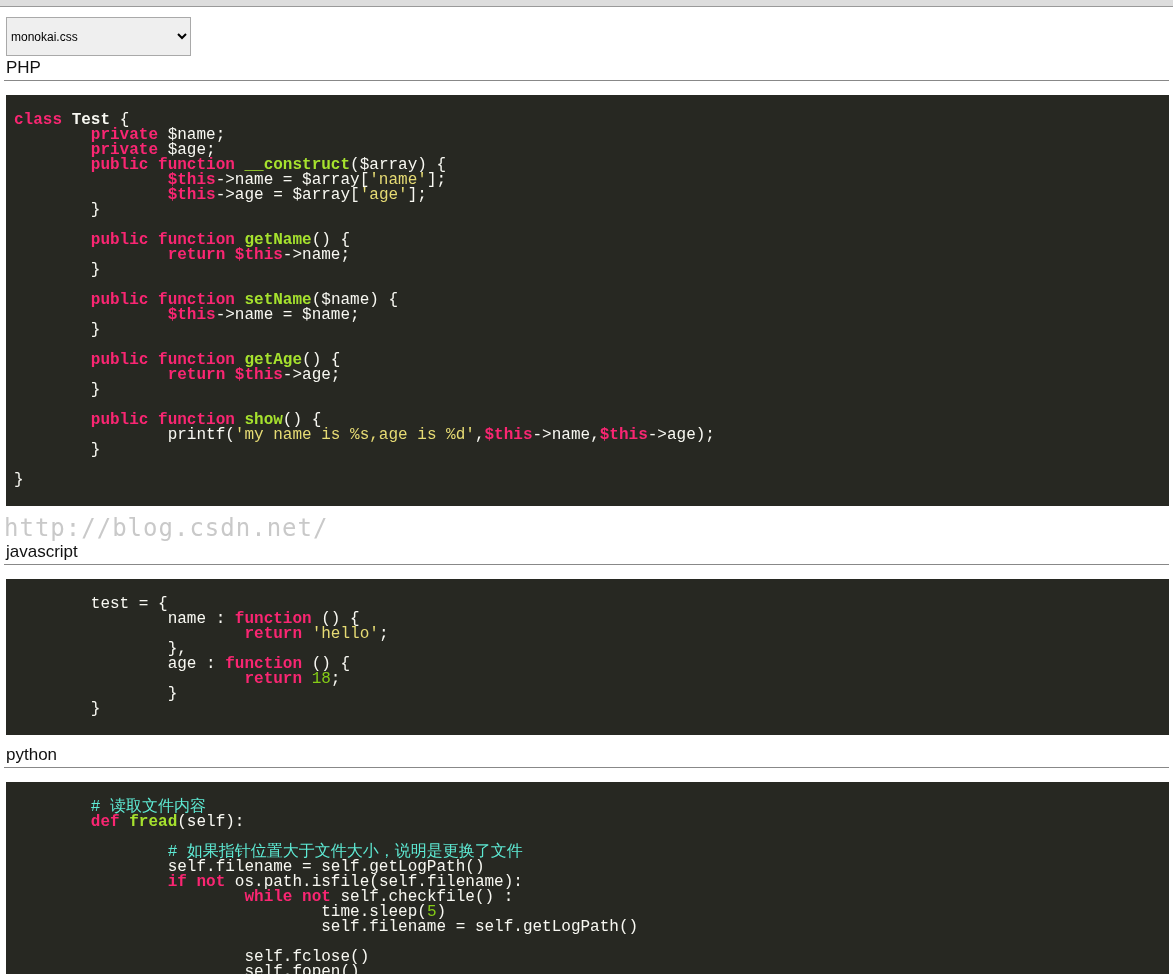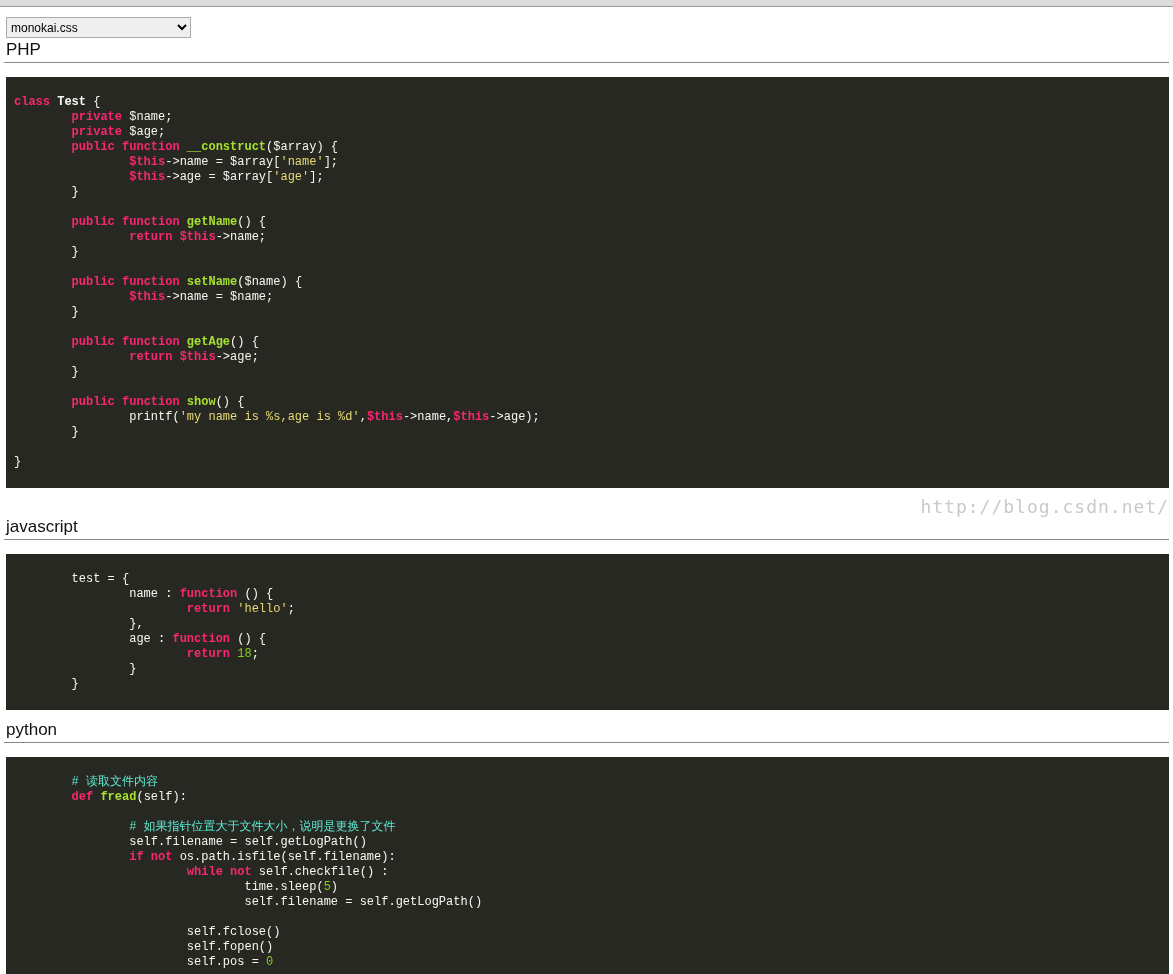--- a/index.html
+++ b/index.html
@@ -1,29 +1,29 @@
 <!DOCTYPE html>
 <html><head>
 <meta charset="utf-8">
 <style>
   html,body{margin:0;padding:0;background:#fff;font-family:Arial,Helvetica,sans-serif;font-size:13px;color:#000;width:1173px;}
   .browser-bar{height:6px;background:#ddd;border-bottom:1px solid #999;}
   .content{padding:4px;}
   .selector-row{margin:6px 0 2px 2px;}
-  select{width:185px;height:21px;font-family:Arial;font-size:12px;background:#efefef;border:1px solid #a9a9a9;}
+  select{width:185px;height:39px;font-family:Arial;font-size:12px;background:#efefef;border:1px solid #a9a9a9;}
   .section-title{font-family:Liberation Sans, sans-serif;font-size:17px;color:#111;margin:2px 0 2px 2px;}
   hr.sep{border:none;border-top:1px solid #888;margin:2px 0 14px 0;}
-  pre.code{background:#272822;color:#f8f8f2;margin:0 0 10px 2px;padding:18px 8px 18px 8px;font-family:Consolas,"Courier New",monospace;font-size:12px;line-height:15px;white-space:pre;overflow:hidden;}
+  pre.code{background:#272822;color:#f8f8f2;margin:0 0 10px 2px;padding:18px 8px 18px 8px;font-family:Consolas,"Courier New",monospace;font-size:16px;line-height:15px;white-space:pre;overflow:hidden;}
   .kw{color:#f92672;font-weight:bold;}
   .title{color:#f8f8f2;font-weight:bold;}
   .fn{color:#a6e22e;font-weight:bold;}
   .str{color:#e6db74;}
   .num{color:#84cc16;}
   .cm{color:#5eead4;}
-  .watermark{font-family:"Microsoft YaHei","SimSun",monospace;font-size:18px;color:#c9c9c9;letter-spacing:1px;margin:-2px 0 -2px 0;text-align:right;}
+  .watermark{font-family:"Microsoft YaHei","SimSun",monospace;font-size:24px;color:#c9c9c9;letter-spacing:1px;margin:-2px 0 -2px 0;text-align:left;}
 </style>
 </head>
 <body>
 
 <div class="browser-bar"></div>
 
 <div class="content">
 
   <div class="selector-row">
     <select>

